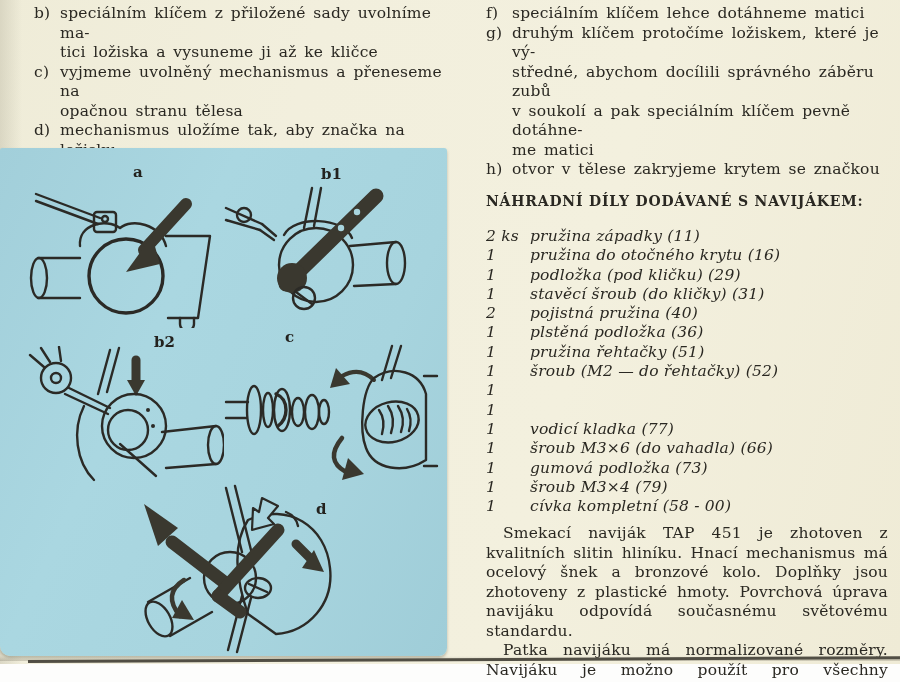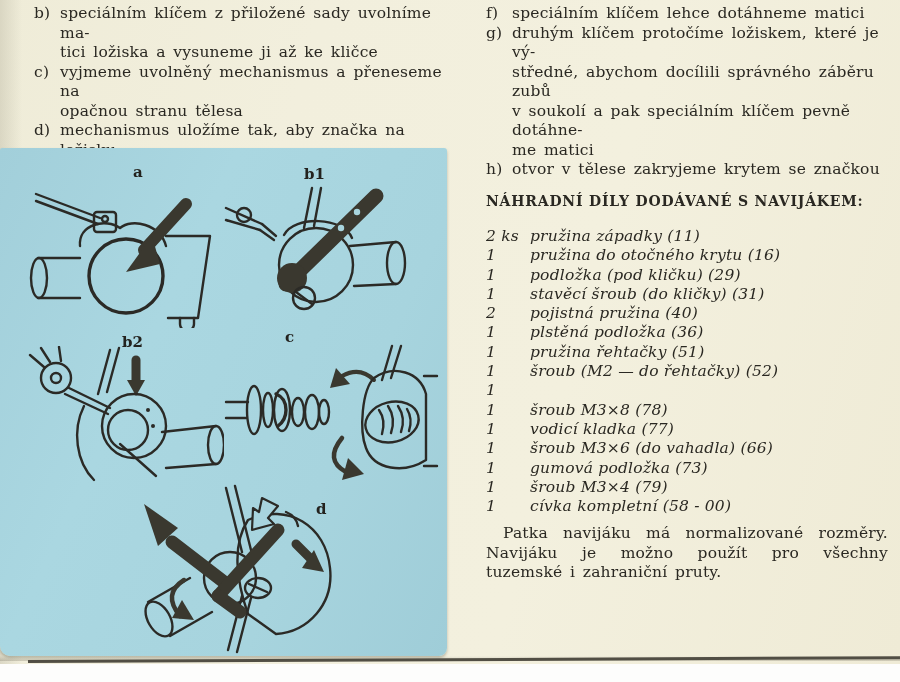--- a/index.html
+++ b/index.html
@@ -146,21 +146,20 @@
             <div class="part-qty">1</div>
             <div class="part-name">šroub (M2 — do řehtačky) (52)</div>
           </div>
 
           <div class="part-row">
             <div class="part-qty">1</div>
           </div>
 
           <div class="part-row">
             <div class="part-qty">1</div>
-            <div class="part-name">šroub M3×8 (78)</div>
           </div>
 
           <div class="part-row">
             <div class="part-qty">1</div>
             <div class="part-name">vodicí kladka (77)</div>
           </div>
 
           <div class="part-row">
             <div class="part-qty">1</div>
             <div class="part-name">šroub M3×6 (do vahadla) (66)</div>
@@ -178,20 +177,21 @@
 
           <div class="part-row">
             <div class="part-qty">1</div>
             <div class="part-name">cívka kompletní (58 - 00)</div>
           </div>
 
         </div>
     </div>
 
     <div class="paras">
+      <p class="para">Smekací naviják TAP 451 je zhotoven z kvalitních slitin hliníku. Hnací mechanismus má ocelový šnek a bronzové kolo. Doplňky jsou zhotoveny z plastické hmoty. Povrchová úprava navijáku odpovídá současnému světovému standardu.</p>
       <p class="para">Patka navijáku má normalizované rozměry. Navijáku je možno použít pro všechny tuzemské i zahraniční pruty.</p>
     </div>
 
   </div>
 
   <div class="panel">
 
     <div class="fig-label" style="left:133px;top:15px">a</div>
     <div class="fig" style="left:28px;top:30px">
       <svg width="190" height="150" viewBox="0 0 190 150" fill="none" stroke="#2b2a26" stroke-width="2.4" stroke-linecap="round" stroke-linejoin="round">
@@ -205,21 +205,21 @@
         <circle cx="98" cy="98" r="37" stroke-width="3.4"></circle>
         <path d="M138,58 H182 L170,140 H140"></path>
         <path d="M152,140 v6 a7 7 0 0 0 14 0 v-6"></path>
         <g>
           <line x1="158" y1="26" x2="116" y2="72" stroke="#3a382f" stroke-width="12"></line>
           <polygon points="124,58 98,94 132,86" fill="#3a382f" stroke="none"></polygon>
         </g>
       </svg>
     </div>
 
-    <div class="fig-label" style="left:304px;top:17px">b1</div>
+    <div class="fig-label" style="left:321px;top:17px">b1</div>
     <div class="fig" style="left:224px;top:32px">
       <svg width="190" height="145" viewBox="0 0 190 145" fill="none" stroke="#2b2a26" stroke-width="2.4" stroke-linecap="round" stroke-linejoin="round">
         <line x1="2" y1="28" x2="38" y2="44"></line>
           <line x1="2" y1="40" x2="36" y2="50"></line>
         <circle cx="20" cy="35" r="7"></circle>
           <path d="M38,44 l14,12 M36,50 l14,10"></path>
         <line x1="88" y1="8" x2="80" y2="48"></line>
           <line x1="97" y1="8" x2="90" y2="46"></line>
         <circle cx="92" cy="85" r="37"></circle>
         <path d="M60,55 C70,35 120,37 128,58"></path>
@@ -229,21 +229,21 @@
           <line x1="62" y1="104" x2="152" y2="16" stroke="#3a382f" stroke-width="15"></line>
           <circle cx="68" cy="98" r="15" fill="#3a382f" stroke="none"></circle>
           <circle cx="133" cy="32" r="3.2" fill="#a8d4de" stroke="none"></circle>
           <circle cx="117" cy="48" r="3.2" fill="#a8d4de" stroke="none"></circle>
         </g>
         <circle cx="80" cy="118" r="11"></circle>
           <line x1="72" y1="112" x2="88" y2="124"></line>
       </svg>
     </div>
 
-    <div class="fig-label" style="left:122px;top:185px">b2</div>
+    <div class="fig-label" style="left:154px;top:185px">b2</div>
     <div class="fig" style="left:24px;top:198px">
       <svg width="200" height="140" viewBox="0 0 200 140" fill="none" stroke="#2b2a26" stroke-width="2.4" stroke-linecap="round" stroke-linejoin="round">
         <g>
           <circle cx="32" cy="32" r="15"></circle>
             <circle cx="32" cy="32" r="5"></circle>
           <path d="M20,21 L6,9 M26,16 L17,2 M37,15 L35,1"></path>
           <path d="M45,42 L86,62 M41,48 L84,68"></path>
         </g>
         <g>
           <line x1="112" y1="14" x2="112" y2="36" stroke="#3a382f" stroke-width="9"></line>

